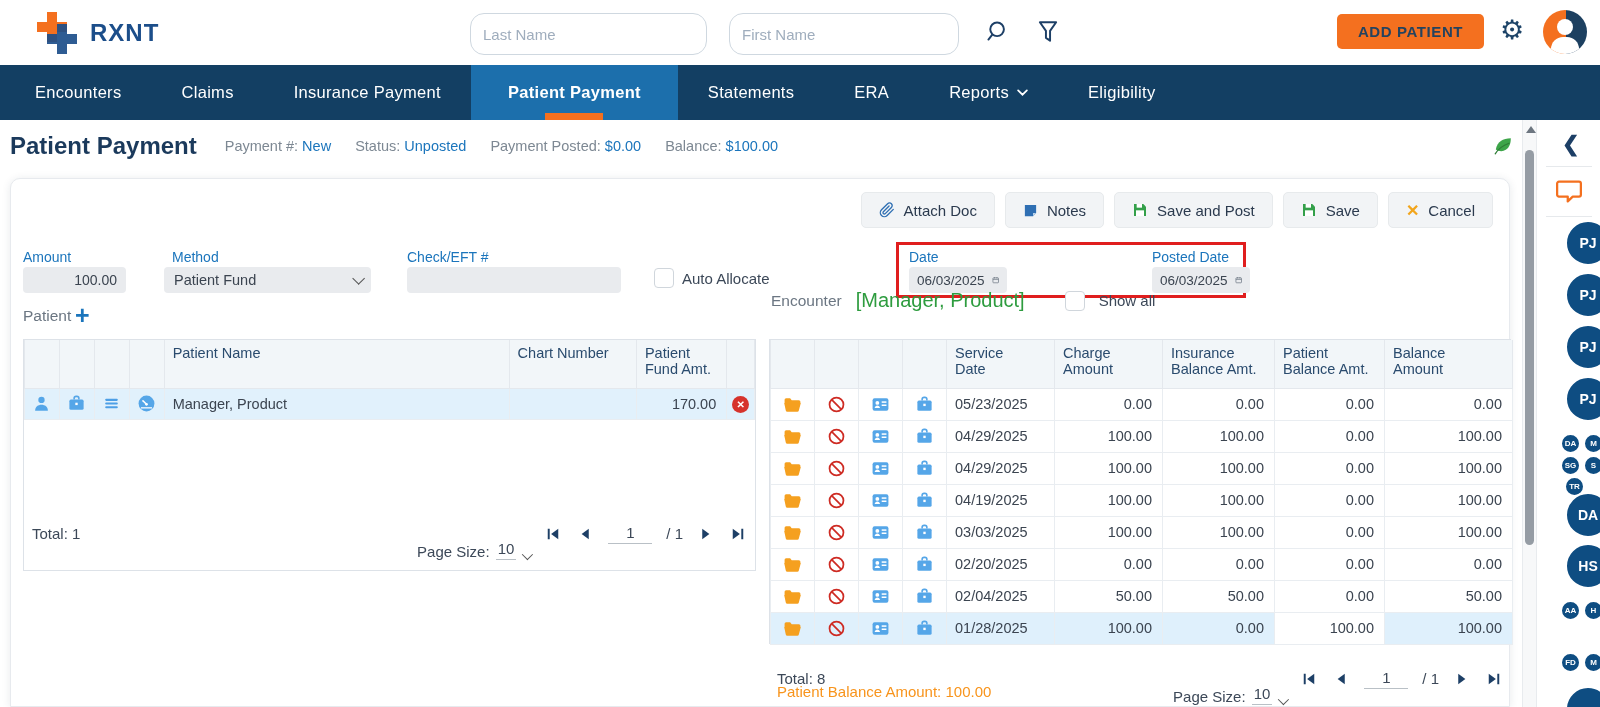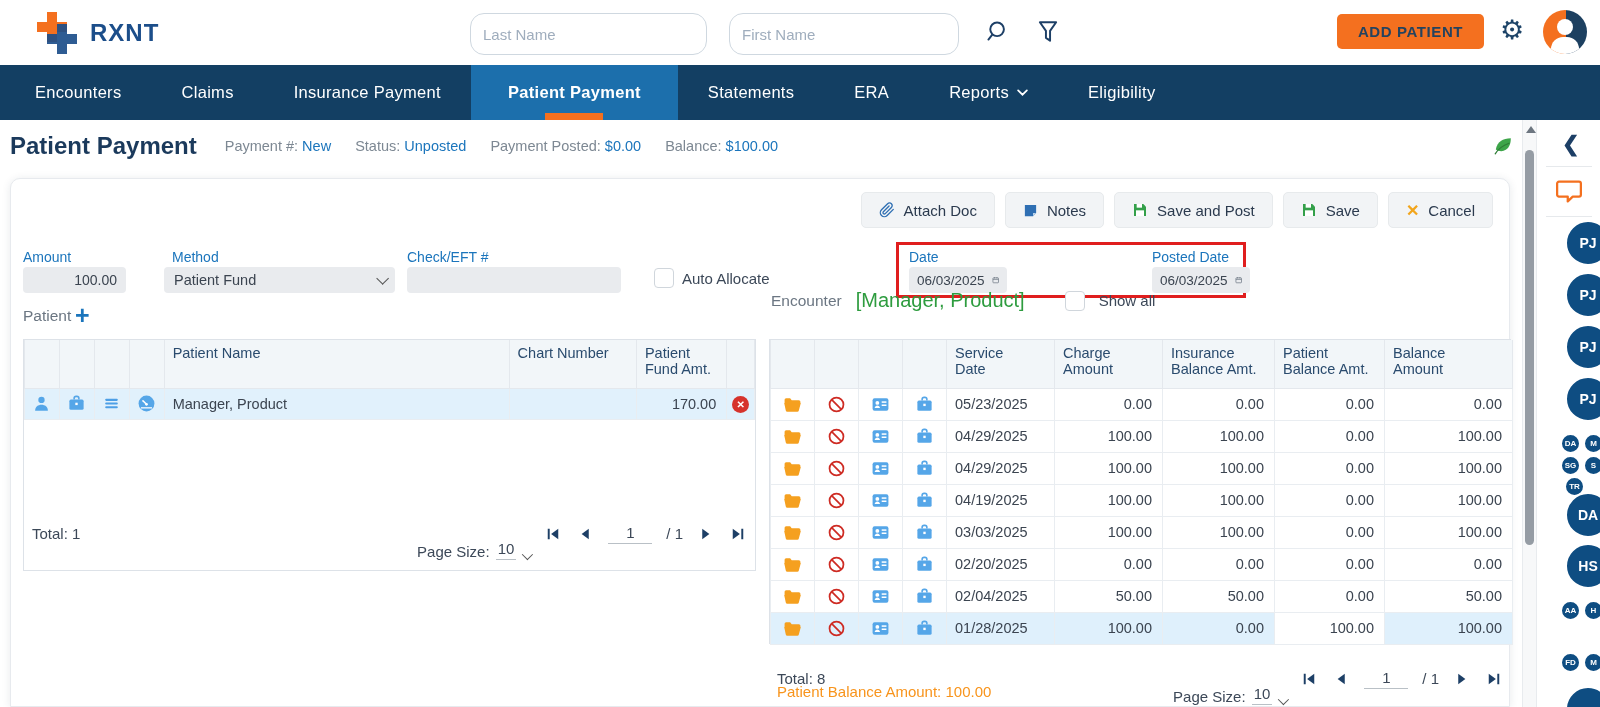--- a/index.html
+++ b/index.html
@@ -226,21 +226,21 @@
       </button>
       <button class="tbtn">
         <span class="xmark">✕</span>
         <span>Cancel</span>
       </button>
     </div>
 
     <span class="flabel" style="left:12px; top:70px;">Amount</span>
     <input class="ginput" style="left: 12px; top: 88px; width: 103px; text-align: right; padding-right: 9px;" value="100.00">
     <span class="flabel" style="left:153px; top:70px;margin-left:8px;">Method</span>
-    <div class="select-box" style="left:153px; top:88px; width:231px;">
+    <div class="select-box" style="left:153px; top:88px; width:207px;">
       <span>Patient Fund</span>
       <span class="chev"></span>
     </div>
     <span class="flabel" style="left:396px; top:70px;">Check/EFT #</span>
     <input class="ginput" style="left: 396px; top: 88px; width: 214px;" value="">
     <div class="checkbox" style="left:643px; top:89px;"></div>
     <span class="cb-label" style="left:671px; top:91px;">Auto Allocate</span>
 
     <div class="red-box">
       <span class="flabel" style="left:10px; top:4px;">Date</span>

